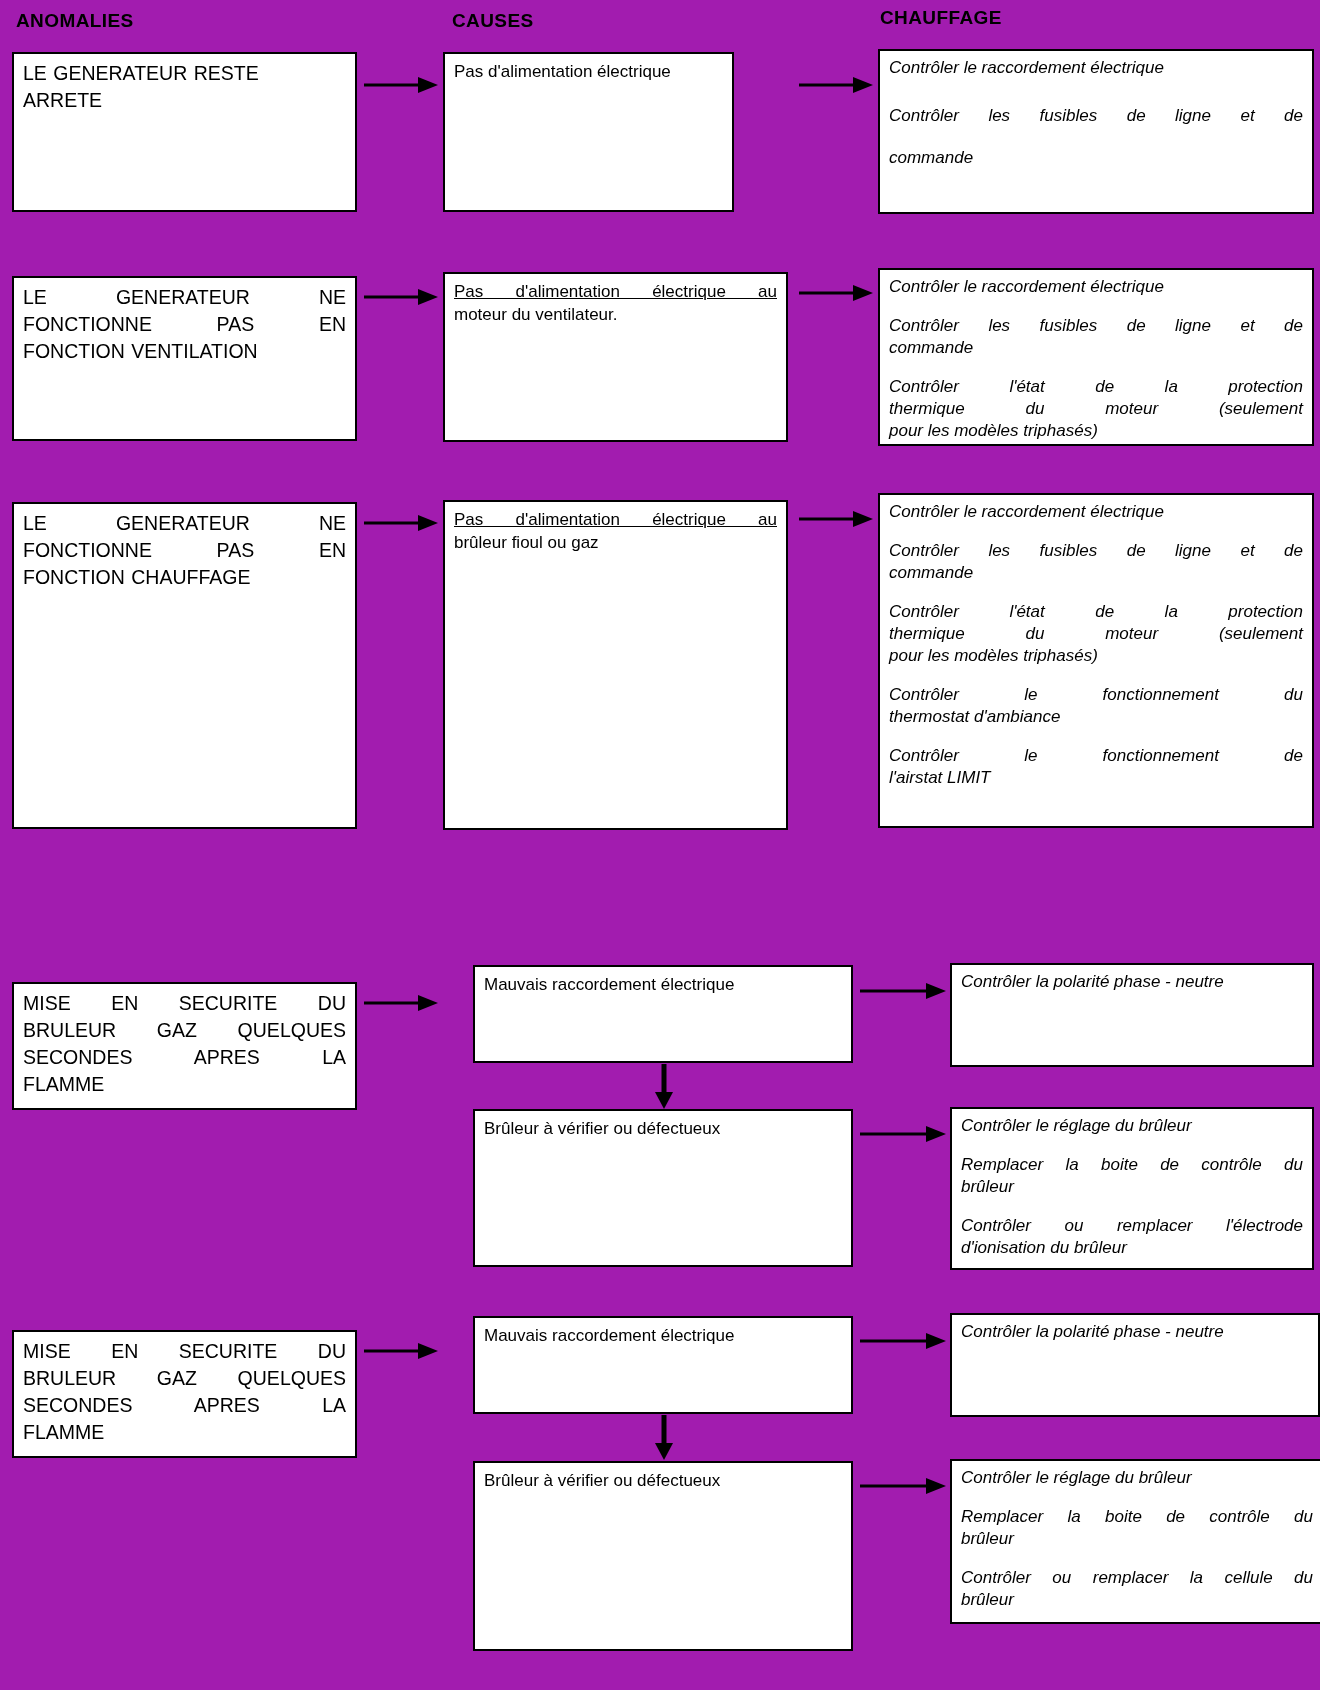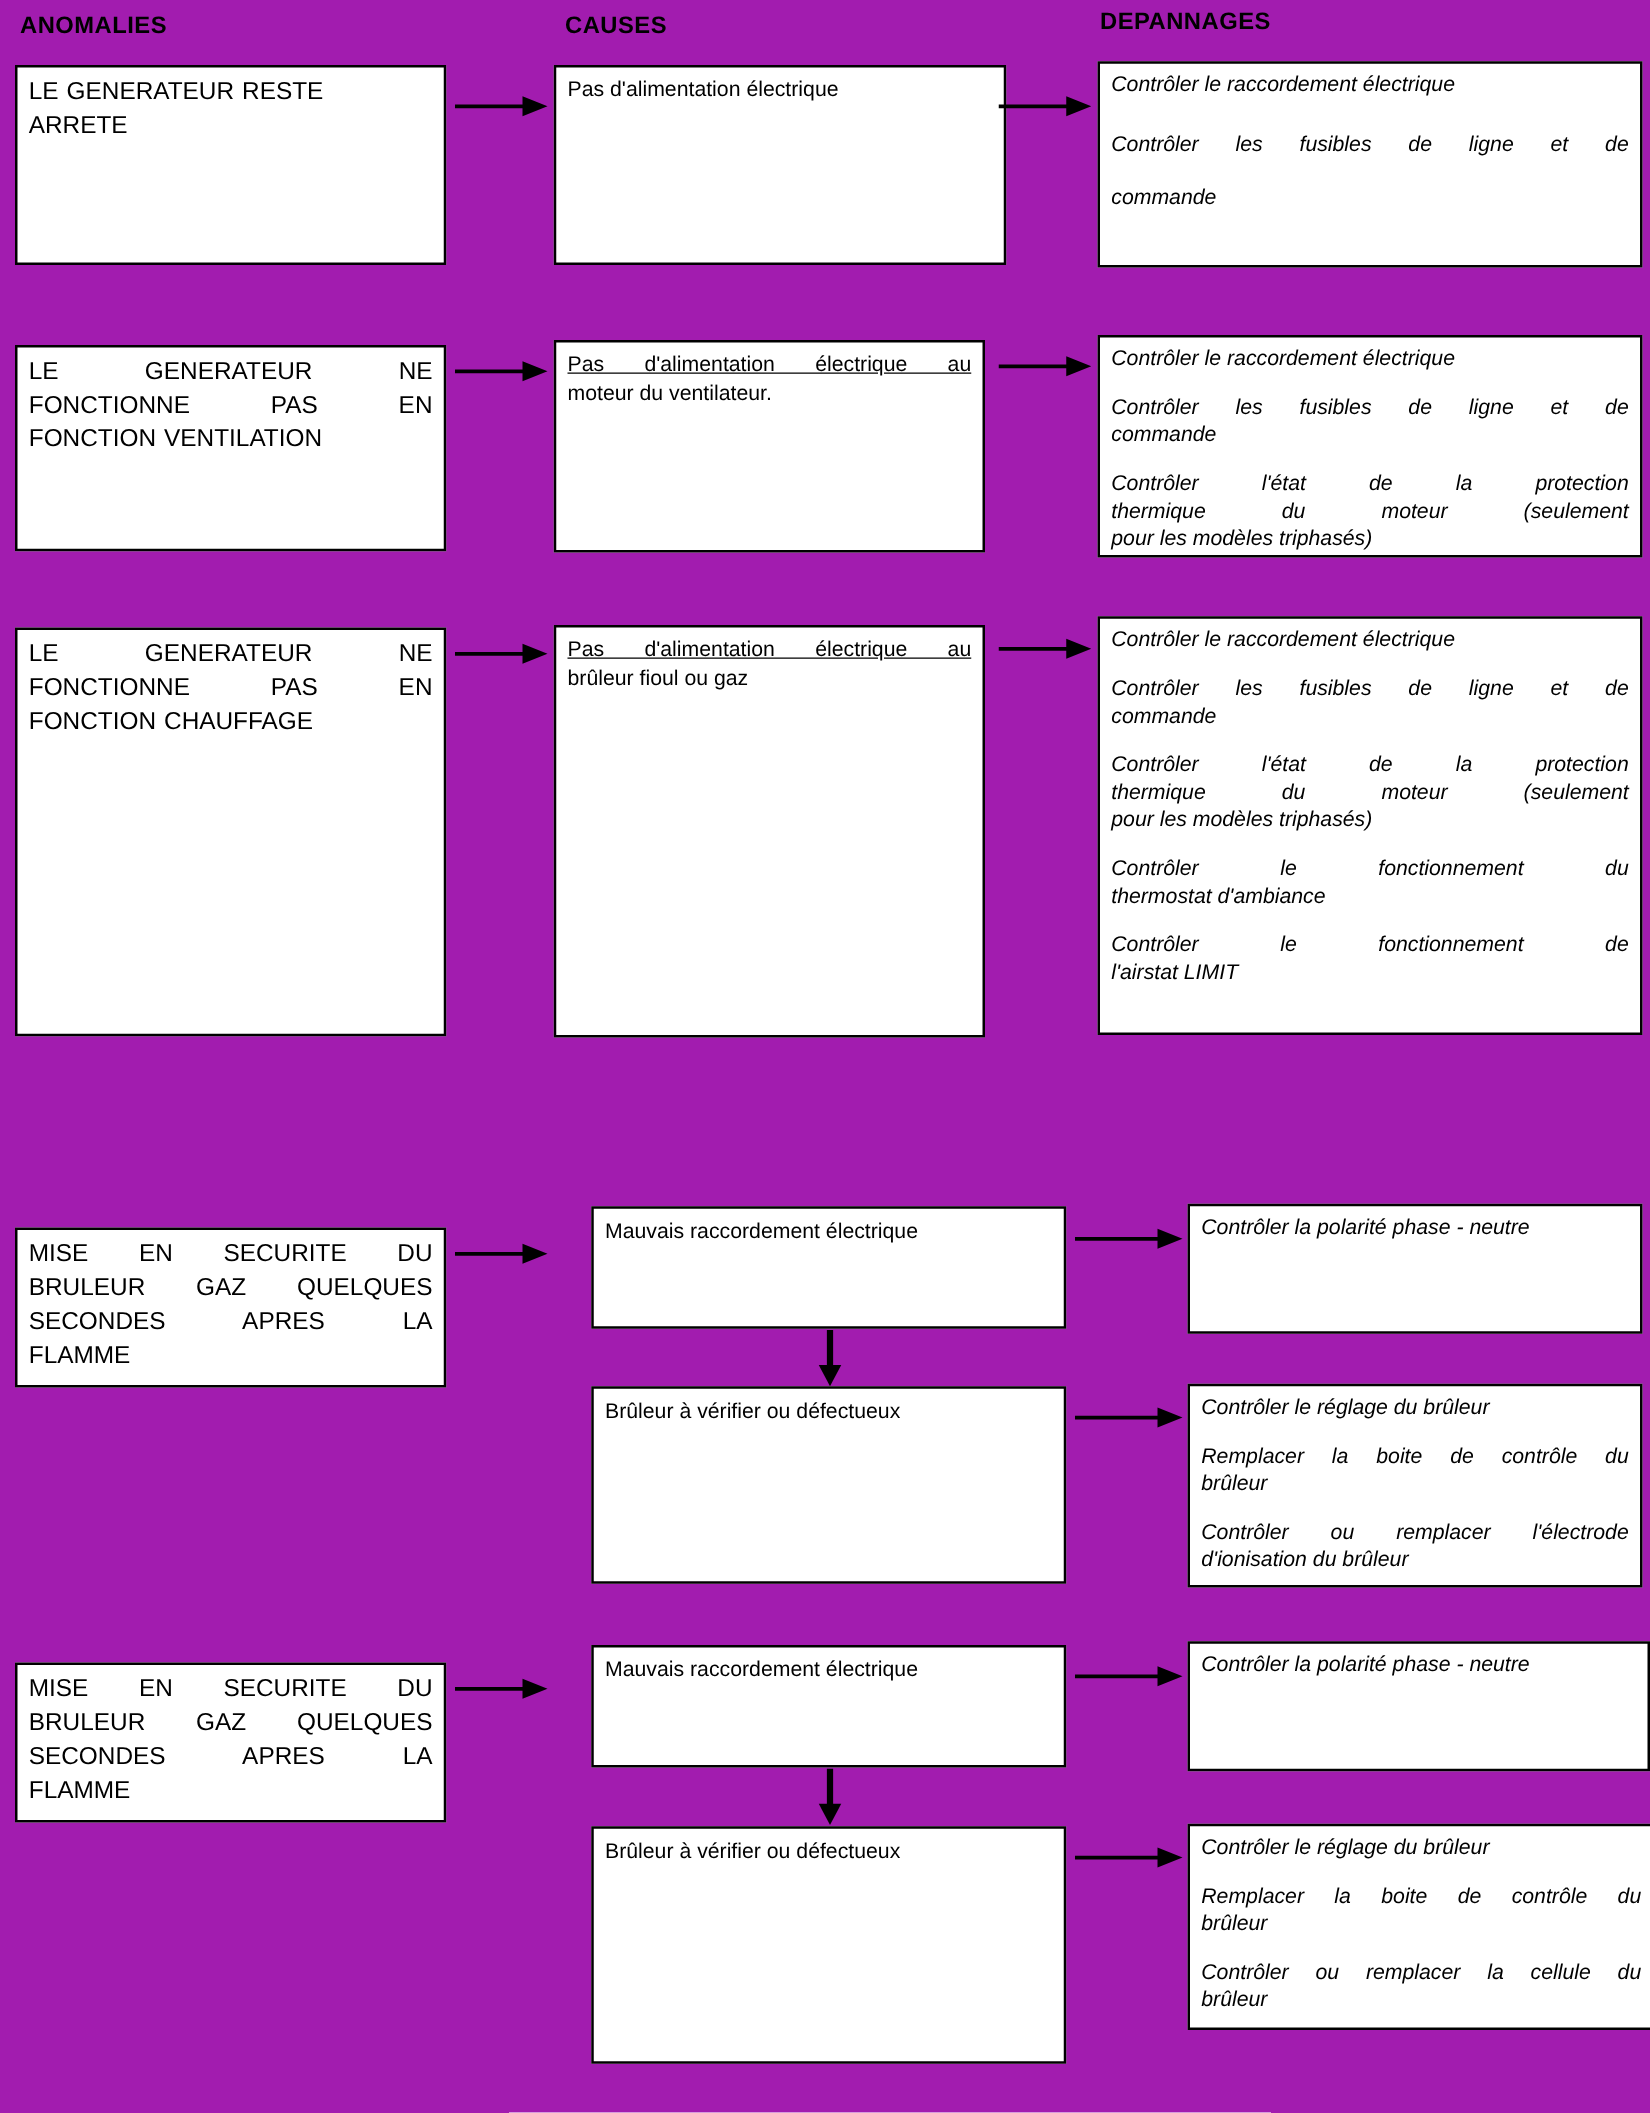--- a/index.html
+++ b/index.html
@@ -108,33 +108,33 @@
     display: block;
   }
 </style>
 </head>
 <body>
 
 <div id="page">
 
   <div class="col-header" style="left:16px; top:10px;">ANOMALIES</div>
   <div class="col-header" style="left:452px; top:10px;">CAUSES</div>
-  <div class="col-header" style="left:880px; top:7px;">DEPANNAGES</div>
+  <div class="col-header" style="left:880px; top:7px;">CHAUFFAGE</div>
 
   <div class="box" style="left:12px; top:52px; width:345px; height:160px;">
     <div class="box-inner anomaly-text">
       <div>LE GENERATEUR RESTE</div>
       <div>ARRETE</div>
     </div>
   </div>
   <svg class="arrow-right" style="left:362px; top:74px; width:78px;" viewBox="0 0 78 22">
     <line x1="2" y1="11" x2="60" y2="11" stroke="#000" stroke-width="3"></line>
     <polygon points="56,3 76,11 56,19" fill="#000"></polygon>
   </svg>
-  <div class="box" style="left:443px; top:52px; width:362px; height:160px;">
+  <div class="box" style="left:443px; top:52px; width:291px; height:160px;">
     <div class="box-inner cause-text">
       <div class="last">Pas d'alimentation électrique</div>
     </div>
   </div>
   <svg class="arrow-right" style="left:797px; top:74px; width:78px;" viewBox="0 0 78 22">
     <line x1="2" y1="11" x2="60" y2="11" stroke="#000" stroke-width="3"></line>
     <polygon points="56,3 76,11 56,19" fill="#000"></polygon>
   </svg>
   <div class="box" style="left:878px; top:49px; width:436px; height:165px;">
     <div class="box-inner fix-list">

